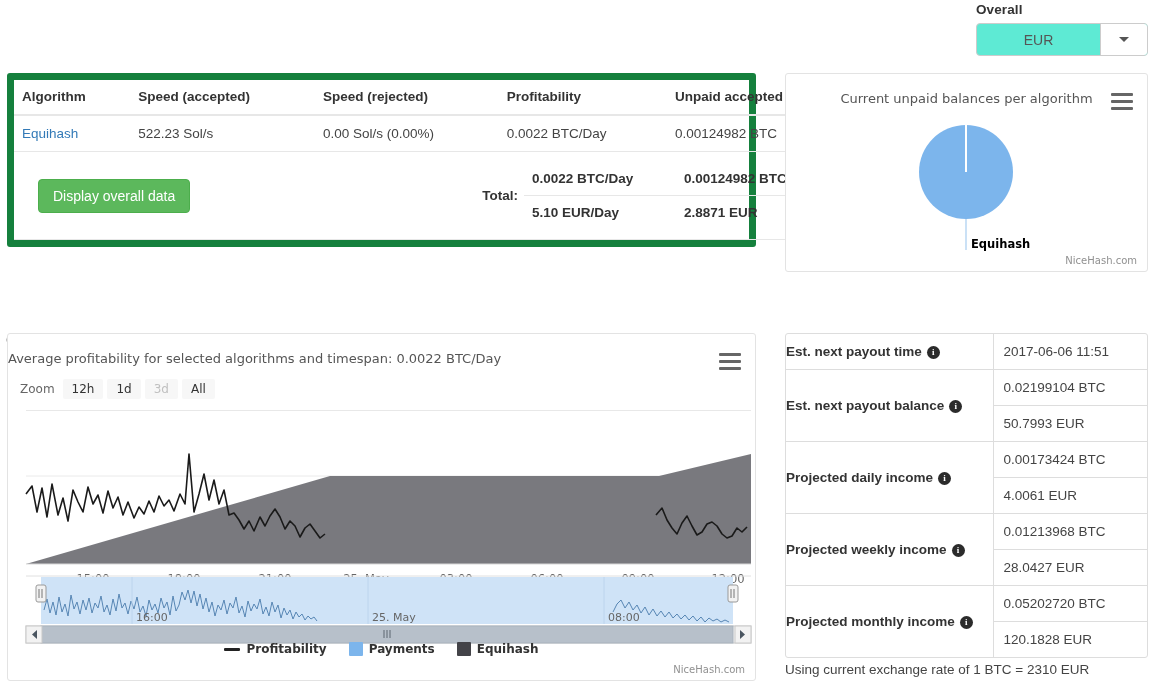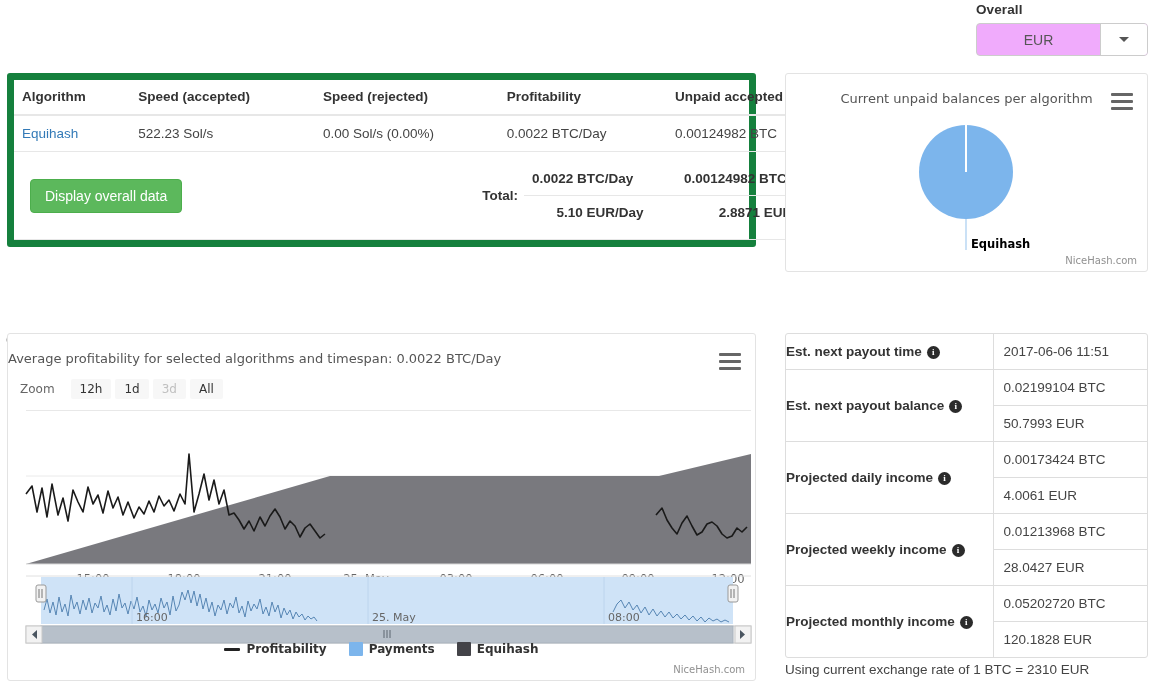--- a/index.html
+++ b/index.html
@@ -14,21 +14,21 @@
   .page { position: relative; width: 1155px; height: 687px; }
 
   
   .currency-block { position: absolute; left: 976px; top: 0px; width: 172px; }
   .currency-label {
     font-size: 13.5px; font-weight: bold; color: #333;
     margin: 2px 0 6px 0; letter-spacing: .1px;
   }
   .currency-control {
     display: flex; width: 172px; height: 33px;
-    border: 1px solid #cccccc; border-radius: 4px; background: #f0abfc;
+    border: 1px solid #cccccc; border-radius: 4px; background: #5eead4;
     overflow: hidden;
   }
   .currency-value {
     flex: 1; display: flex; align-items: center; justify-content: center;
     font-size: 14px; color: #555; border-right: 1px solid #cccccc;
   }
   .currency-caret {
     width: 46px; display: flex; align-items: center; justify-content: center;
     background: #fff;
   }
@@ -60,29 +60,29 @@
   a.algo-link { color: #337ab7; text-decoration: none; }
 
   .totals-row td { border-bottom: none; padding: 0; vertical-align: middle; }
   .totals-grid { display: flex; width: 100%; }
   .totals-btncell {
     width: 430px; padding: 12px 8px 12px 8px; display: flex; align-items: center;
   }
   .btn-green {
     background: #5cb85c; border: 1px solid #4cae4c; color: #ffffff;
     font-size: 14px; padding: 9px 14px; border-radius: 4px; cursor: pointer;
-    font-family: "Liberation Sans", sans-serif; line-height: 1;
+    font-family: "Liberation Sans", sans-serif; line-height: 1; margin-left: 8px;
   }
   .totals-label {
     width: 72px; display: flex; align-items: center; justify-content: flex-end;
     font-size: 13.5px; font-weight: bold; color: #333; padding-right: 6px;
   }
   .totals-values { flex: 1; }
   .totals-line { display: flex; }
-  .totals-line + .totals-line { border-top: 1px solid #e7e7e7; text-align: center; }
+  .totals-line + .totals-line { border-top: 1px solid #e7e7e7; }
   .tv-prof { width: 152px; padding: 9px 8px; font-size: 13.5px; font-weight: bold; color: #333; }
   .tv-unp  { width: 159px; padding: 9px 8px; font-size: 13.5px; font-weight: bold; color: #333; }
 
   
   .pie-panel {
     position: absolute; left: 785px; top: 73px; width: 363px; height: 199px;
     border: 1px solid #e3e3e3; border-radius: 3px; background: #fff;
   }
   .pie-title {
     position: absolute; left: 0; top: 17px; width: 100%;
@@ -118,21 +118,21 @@
     font-size: 13px; color: #555;
     font-family: "DejaVu Sans", sans-serif;
   }
   .chart-burger { right: 14px; top: 19px; }
 
   .zoom-row {
     position: absolute; left: 12px; top: 45px;
     display: flex; align-items: center; gap: 4px;
     font-family: "DejaVu Sans", sans-serif;
   }
-  .zoom-label { font-size: 12px; color: #666; margin-right: 12px; }
+  .zoom-label { font-size: 12px; color: #666; margin-right: 4px; }
   .zoom-btn {
     font-size: 12px; color: #333; background: #f7f7f7;
     padding: 3px 9px; border-radius: 2px; cursor: pointer;
   }
   .zoom-btn.disabled { color: #c0c0c0; background: #f7f7f7; cursor: default; }
 
   .plot-sep {
     position: absolute; left: 18px; top: 76px; width: 725px;
     border-top: 1px solid #e8e8e8;
   }

